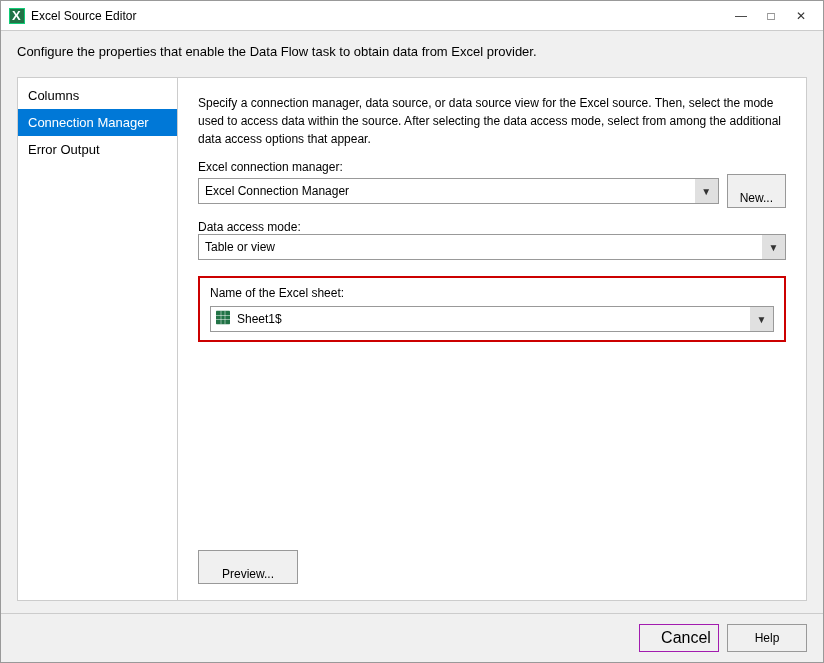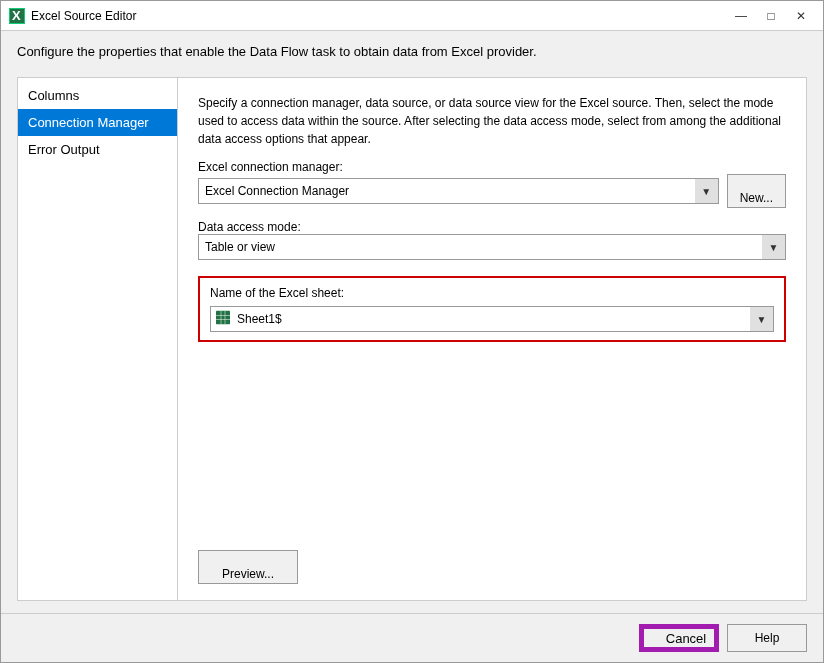--- a/index.html
+++ b/index.html
@@ -279,24 +279,24 @@
       border: 1px solid #0078d7;
       background: #f0f0f0;
       cursor: pointer;
       font-size: 12px;
       color: #000;
     }
 
     .btn-cancel {
       width: 80px;
       height: 28px;
-      border: 5px solid #a21caf;
-      background: #f0f0f0;
-      cursor: pointer;
-      font-size: 13px;
+      border: 1px solid #a21caf;
+      background: #f0f0f0;
+      cursor: pointer;
+      font-size: 16px;
       color: #000;
       padding-left: 14px;
     }
 
     .btn-help {
       width: 80px;
       height: 28px;
       border: 1px solid #999;
       background: #f0f0f0;
       cursor: pointer;

